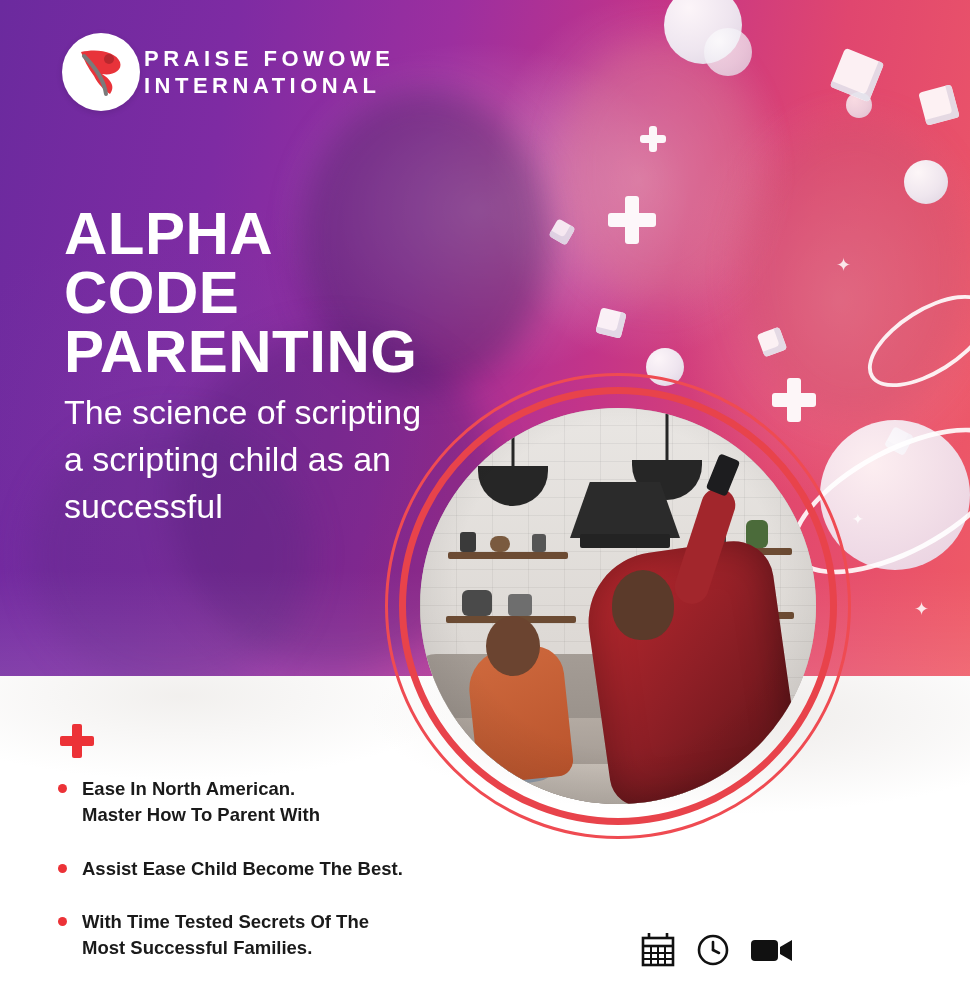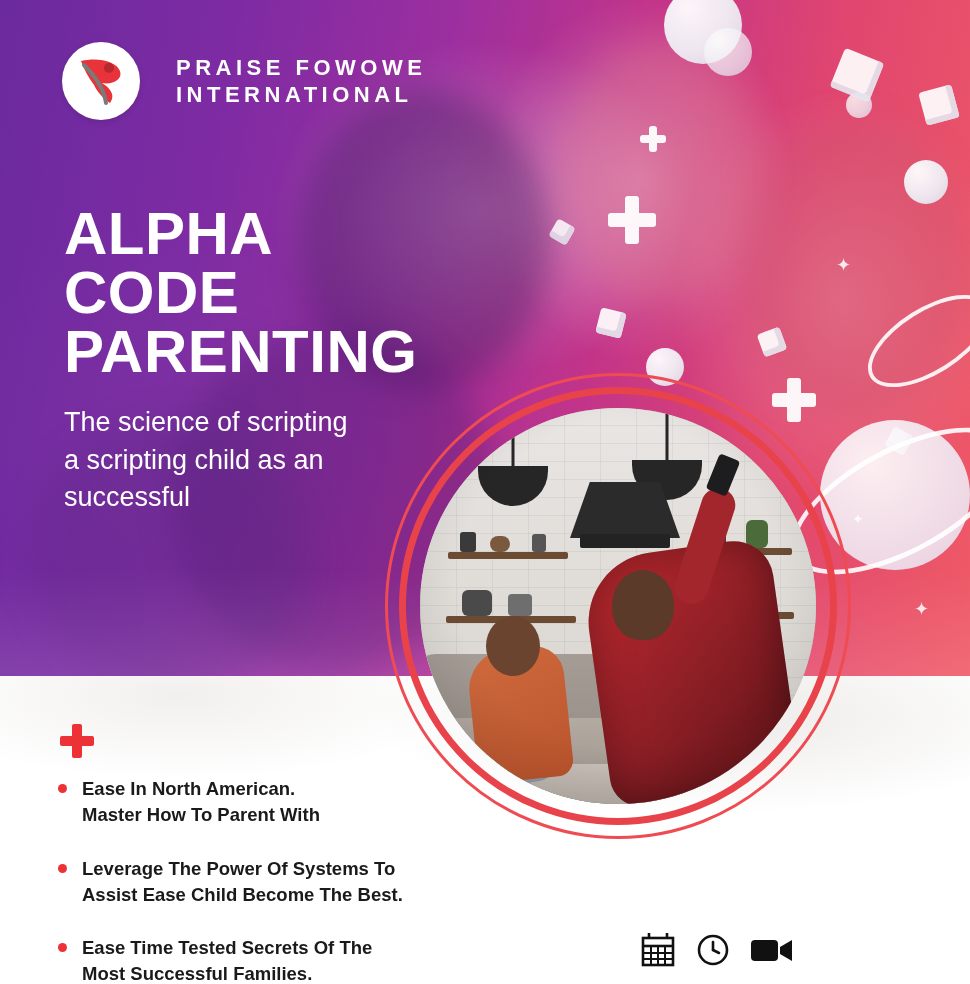--- a/index.html
+++ b/index.html
@@ -99,24 +99,24 @@
     position: absolute;
     color: #fff;
     opacity: .85;
     font-size: 18px;
     line-height: 1;
   }
 
   
   .logo-wrap {
     position: absolute;
-    left: 62px; top: 42px;
+    left: 62px; top: 33px;
     display: flex;
     align-items: center;
-    gap: 36px;
+    gap: 4px;
     z-index: 6;
   }
   .logo-mark {
     width: 78px; height: 78px;
     border-radius: 50%;
     background: #ffffff;
     position: relative;
     box-shadow: 0 2px 6px rgba(0,0,0,.12);
   }
   .logo-mark .swoosh {
@@ -140,22 +140,22 @@
   }
   .headline h1 {
     margin: 0;
     font-size: 60px;
     line-height: 0.98;
     font-weight: 800;
     letter-spacing: .5px;
     text-transform: uppercase;
   }
   .subhead {
-    margin-top: 23px;
-    font-size: 27px;
+    margin-top: 8px;
+    font-size: 34px;
     line-height: 1.38;
     font-weight: 500;
     color: #fff;
     max-width: 370px;
   }
 
   
   .circle-photo-wrap {
     position: absolute;
     left: 385px; top: 373px;
@@ -435,26 +435,25 @@
     <div class="plus-mark"></div>
 
     <div class="bullets">
       <div class="bullet">
         <span class="dot"></span>
         <span style="display:block">Ease In North American.</span>
         <span style="display:block">Master How To Parent With</span>
       </div>
       <div class="bullet">
         <span class="dot"></span>
-        <span style="display:block">Leverage The Power Of Systems To</span>
         <span style="display:block">Assist Ease Child Become The Best.</span>
       </div>
       <div class="bullet">
         <span class="dot"></span>
-        <span style="display:block">Ease Time Tested Secrets Of The</span>
+        <span style="display:block">With Time Tested Secrets Of The</span>
         <span style="display:block">Most Successful Families.</span>
       </div>
     </div>
 
     <div class="icon-row">
       <span>
         <svg width="36" height="36" viewBox="0 0 36 36">
           <rect x="3" y="6" width="30" height="27" fill="none" stroke="#111" stroke-width="2.6"></rect>
           <line x1="3" y1="14" x2="33" y2="14" stroke="#111" stroke-width="2.6"></line>
           <line x1="11" y1="14" x2="11" y2="33" stroke="#111" stroke-width="2"></line>

